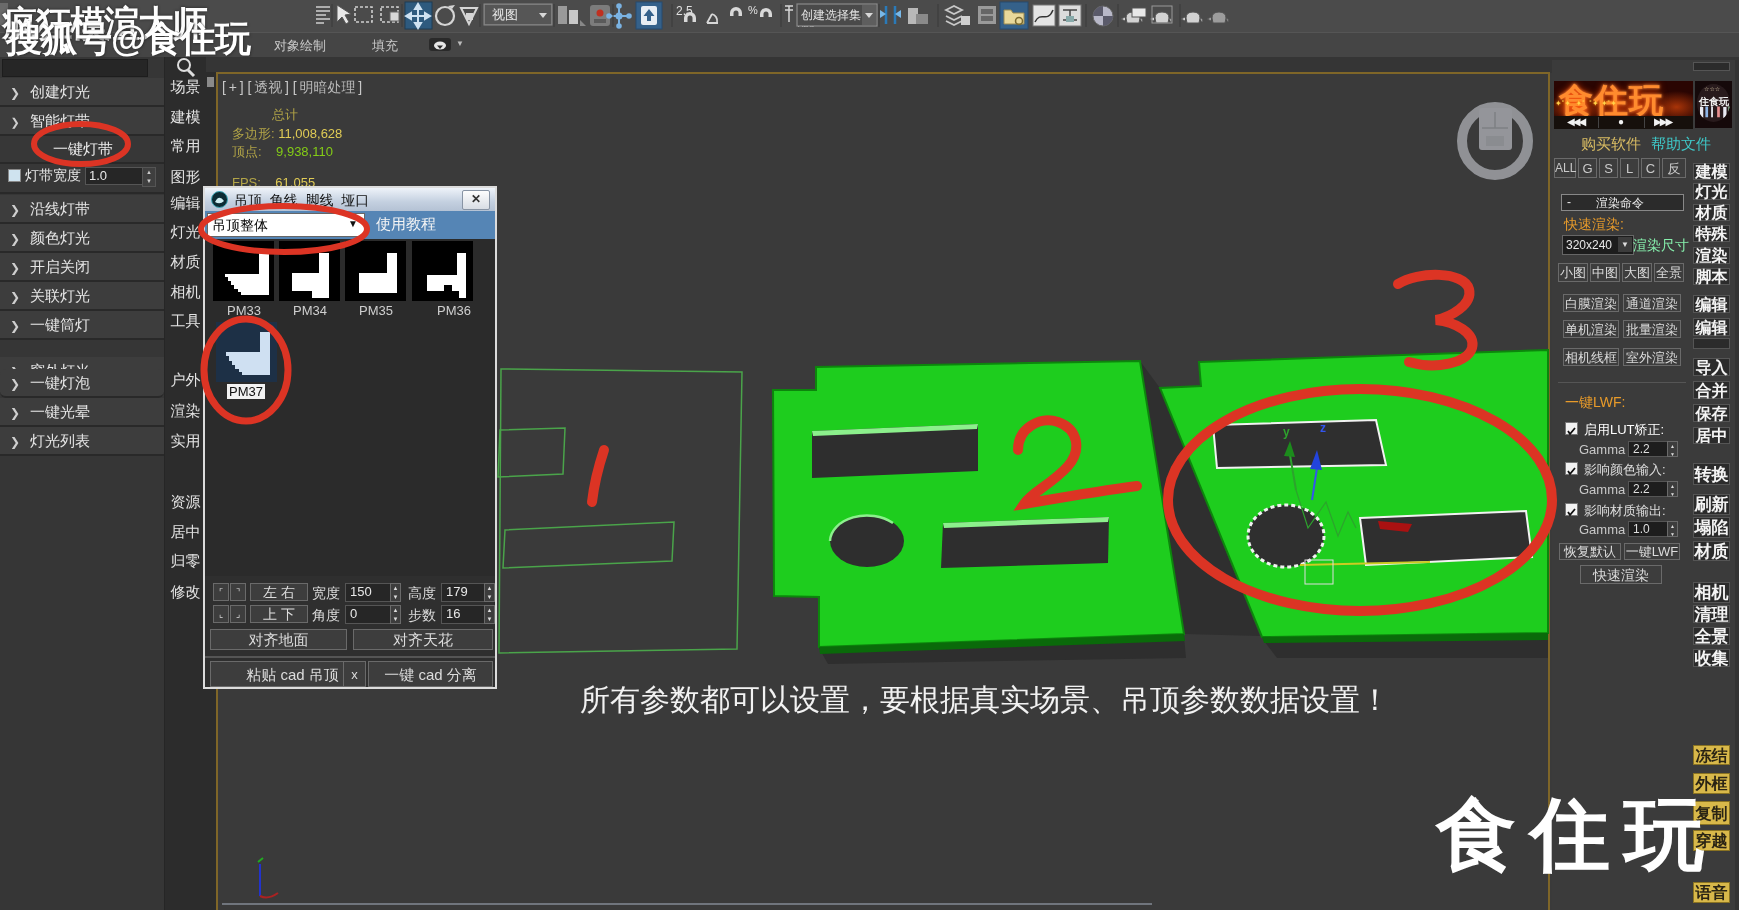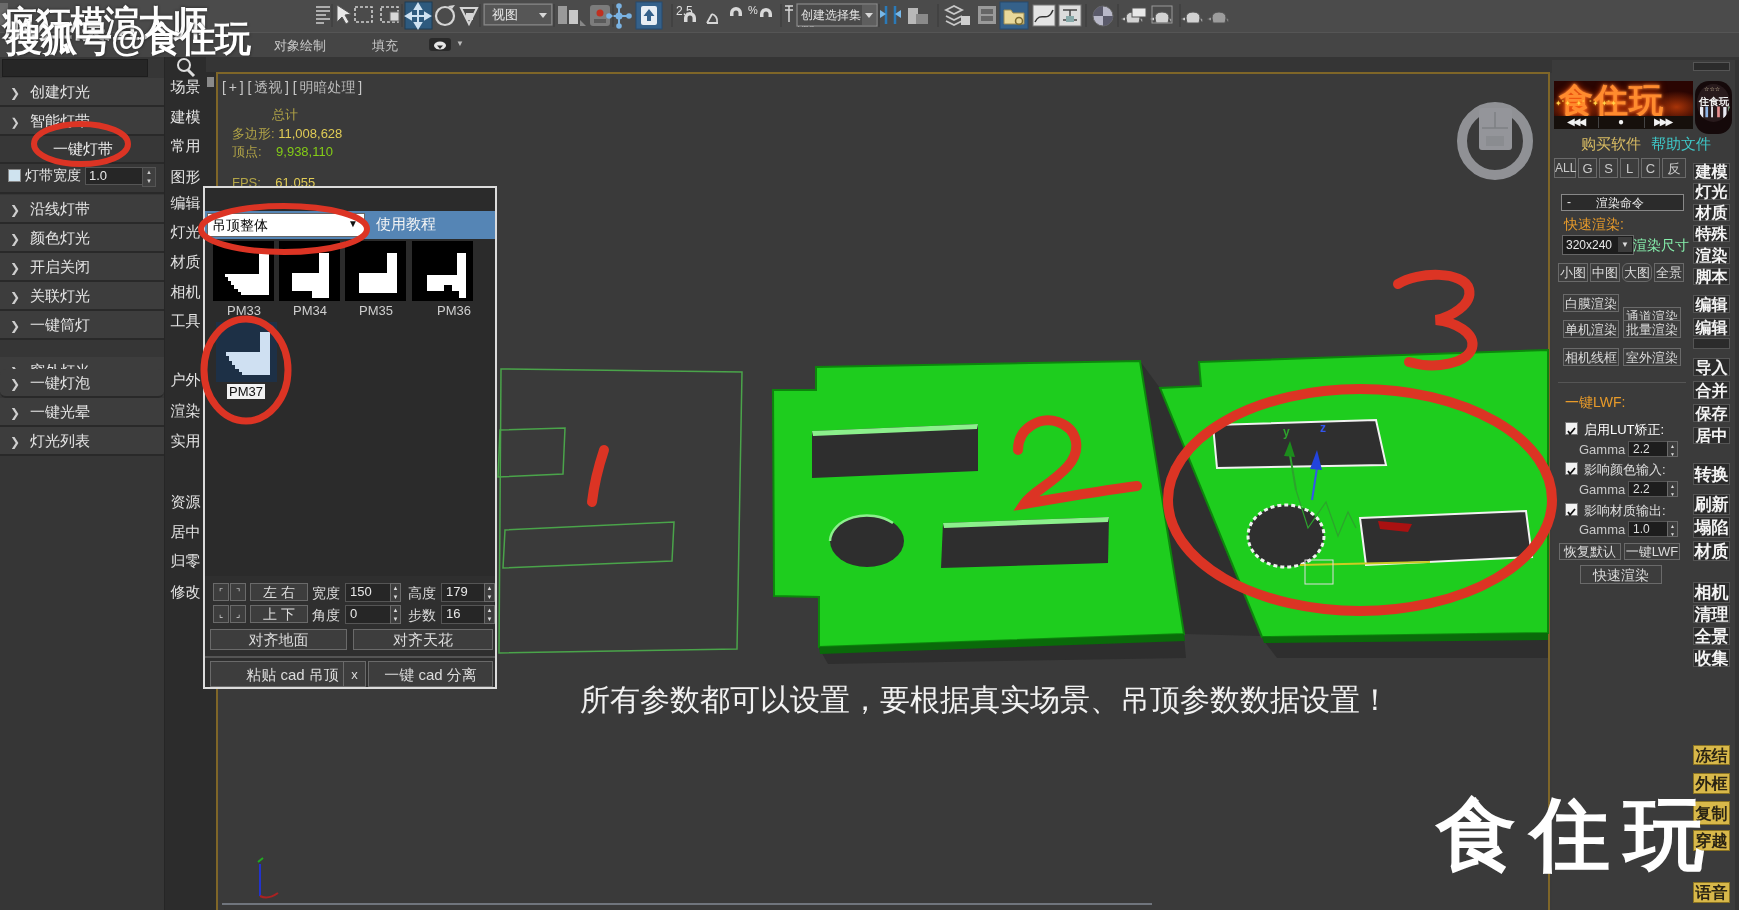--- a/index.html
+++ b/index.html
@@ -330,21 +330,21 @@
   <div class="bigbtn" style="top:2px;height:9px;"></div>
 
   <div class="abs" style="left:2px;top:21px;width:139px;height:35px;background:#2a0502;overflow:hidden;">
     <div class="abs" style="left:-8px;top:12px;width:60px;height:30px;background:radial-gradient(closest-side,#b93b08,rgba(80,10,0,0));"></div>
     <div class="abs" style="left:40px;top:8px;width:70px;height:34px;background:radial-gradient(closest-side,#8a2505,rgba(80,10,0,0));"></div>
     <div class="abs" style="left:95px;top:10px;width:55px;height:32px;background:radial-gradient(closest-side,#a93408,rgba(80,10,0,0));"></div>
     <span style="position:absolute;left:5px;top:-3px;font-size:34px;font-weight:bold;color:#ff8b2e;text-shadow:0 0 7px #ff4400,0 0 3px #ffc060;letter-spacing:1px;">食住玩</span>
     <span style="position:absolute;left:1px;top:18px;font-size:8px;color:#ffd24a;text-shadow:0 0 3px #ff8800;">✦˚✦&nbsp;&nbsp;✦˚&nbsp;&nbsp;˚✦&nbsp;✦˚✦</span>
   </div>
 
-  <div class="abs" style="left:143px;top:21px;width:37px;height:53px;background:#15090a;border-radius:14px;">
+  <div class="abs" style="left:143px;top:21px;width:37px;height:47px;background:#15090a;">
     <div class="abs" style="left:2px;top:3px;width:33px;height:38px;border-radius:50%;background:#281a1c;overflow:hidden;">
       <span style="position:absolute;left:2px;top:11px;font-size:10px;font-weight:bold;color:#f3f3f3;letter-spacing:0px;">住食玩</span>
       <span style="position:absolute;left:7px;top:1px;font-size:6px;color:#d8c8a8;">☆☆☆</span>
       <span style="position:absolute;left:3px;top:23px;font-size:9px;color:#e8eaf2;letter-spacing:-1px;">▌<span style="color:#8fb6e8">▍</span>▎<span style="color:#e88f8f">▍</span>▌<span style="color:#9fd8a8">▍</span>▎</span>
     </div>
   </div>
 
   <div class="abs" style="left:2px;top:56px;width:139px;height:13px;background:#16100c;color:#f2f2f2;">
     <span class="abs" style="left:13px;top:0px;font-size:10px;letter-spacing:-2px;">◀◀◀</span>
     <span class="abs" style="left:64px;top:0;font-size:10px;">●</span>
@@ -394,24 +394,24 @@
       <span class="abs" style="left:34px;top:0px;">渲染命令</span>
     </div>
   <div class="abs" style="left:12px;top:156px;font-size:14px;color:#e89b2a;">快速渲染:</div>
   <div class="abs" style="left:10px;top:175px;width:70px;height:18px;background:#1d1d1d;border:1px solid #666;">
     <span class="abs" style="left:3px;top:2px;color:#e8e8e8;font-size:12px;">320x240</span>
     <div class="abs" style="left:55px;top:1px;width:14px;height:15px;background:#3c3c3c;color:#ddd;font-size:8px;text-align:center;line-height:15px;">▼</div>
   </div>
   <div class="abs" style="left:81px;top:177px;font-size:14px;color:#86efac;">渲染尺寸</div>
   <div class="rbtn" style="left:6px;top:203px;width:30px;height:19px;font-size:13px;line-height:18px;">小图</div>
   <div class="rbtn" style="left:38px;top:203px;width:30px;height:19px;font-size:13px;line-height:18px;">中图</div>
-  <div class="rbtn" style="left:70px;top:203px;width:30px;height:19px;font-size:13px;line-height:18px;border-radius:6px;">大图</div>
+  <div class="rbtn" style="left:70px;top:203px;width:30px;height:19px;font-size:13px;line-height:18px;">大图</div>
   <div class="rbtn" style="left:102px;top:203px;width:30px;height:19px;font-size:13px;line-height:18px;">全景</div>
   <div class="rbtn" style="left:11px;top:234px;width:56px;height:18px;font-size:13px;line-height:17px;">白膜渲染</div>
-  <div class="rbtn" style="left:71px;top:234px;width:58px;height:18px;font-size:13px;line-height:17px;margin-top:13px;">通道渲染</div>
+  <div class="rbtn" style="left:71px;top:234px;width:58px;height:18px;font-size:13px;line-height:17px;">通道渲染</div>
   <div class="rbtn" style="left:11px;top:260px;width:56px;height:18px;font-size:13px;line-height:17px;">单机渲染</div>
   <div class="rbtn" style="left:71px;top:260px;width:58px;height:18px;font-size:13px;line-height:17px;">批量渲染</div>
   <div class="rbtn" style="left:11px;top:288px;width:56px;height:18px;font-size:13px;line-height:17px;">相机线框</div>
   <div class="rbtn" style="left:71px;top:288px;width:58px;height:18px;font-size:13px;line-height:17px;">室外渲染</div>
   <div class="abs" style="left:6px;top:322px;width:128px;height:1px;background:#555;"></div>
   <div class="abs" style="left:13px;top:334px;font-size:14px;color:#e89b2a;">一键LWF:</div>
   <div class="abs" style="left:13px;top:362px;width:11px;height:11px;background:#f2f2f2;border:1px solid #777;"><svg width="11" height="11">
         <path d="M2,5 L4,8 L9,2" stroke="#111" stroke-width="1.8" fill="none"></path>
       </svg></div>
   <div class="abs" style="left:32px;top:361px;font-size:13px;color:#ffffff;">启用LUT矫正:</div>
@@ -431,20 +431,28 @@
   <div class="abs" style="left:32px;top:442px;font-size:13px;color:#dedede;">影响材质输出:</div>
   <div class="abs" style="left:27px;top:462px;font-size:13px;color:#c9c9c9;">Gamma</div>
   <div class="abs" style="left:76px;top:461px;width:36px;height:14px;background:#1d1d1d;border:1px solid #555;color:#dedede;font-size:12px;padding-left:4px;">1.0</div>
   <div class="rbtn" style="left:115px;top:461px;width:11px;height:16px;font-size:5px;line-height:8px;">▲<br>▼</div>
   <div class="rbtn" style="left:7px;top:483px;width:62px;height:17px;font-size:13px;line-height:16px;">恢复默认</div>
   <div class="rbtn" style="left:72px;top:483px;width:56px;height:17px;font-size:13px;line-height:16px;">一键LWF</div>
   <div class="rbtn" style="left:28px;top:505px;width:82px;height:19px;font-size:14px;line-height:18px;">快速渲染</div>
 </div>
 <div id="dlg" class="abs">
 
+  <div class="abs" style="left:0;top:0;width:290px;height:23px;background:linear-gradient(#eef3f9,#c4d0e0 60%,#b4c2d4);">
+    <svg class="abs" style="left:6px;top:3px;" width="17" height="17" viewBox="0 0 17 17">
+      <circle cx="8.5" cy="8.5" r="8" fill="#0c2b33" stroke="#3fa8b8" stroke-width="1"></circle>
+      <path d="M4,11 Q8,3 13,10 Q9,14 4,11Z" fill="#cfeef2"></path>
+    </svg>
+    <span class="abs" style="left:29px;top:4px;font-size:14px;color:#111;">吊顶&nbsp;&nbsp;角线&nbsp;&nbsp;脚线&nbsp;&nbsp;垭口</span>
+    <div class="abs" style="left:257px;top:2px;width:26px;height:18px;background:linear-gradient(#fdfdfd,#d8dde4);border:1px solid #8894a4;border-radius:2px;color:#333;font-size:12px;font-weight:bold;text-align:center;line-height:17px;">✕</div>
+  </div>
 
   <div class="abs" style="left:0;top:23px;width:290px;height:28px;background:#5585b5;">
     <div class="abs" style="left:2px;top:2px;width:156px;height:22px;background:#fff;border:1px solid #666;">
       <span class="abs" style="left:4px;top:3px;color:#000;font-size:14px;">吊顶整体</span>
       <span class="abs" style="left:140px;top:4px;color:#111;font-size:10px;">▼</span>
     </div>
     <span class="abs" style="left:171px;top:4px;color:#f5f5f5;font-size:15px;">使用教程</span>
   </div>
 
   <div class="abs" style="left:8px;top:53px;width:61px;height:60px;background:#000;">

